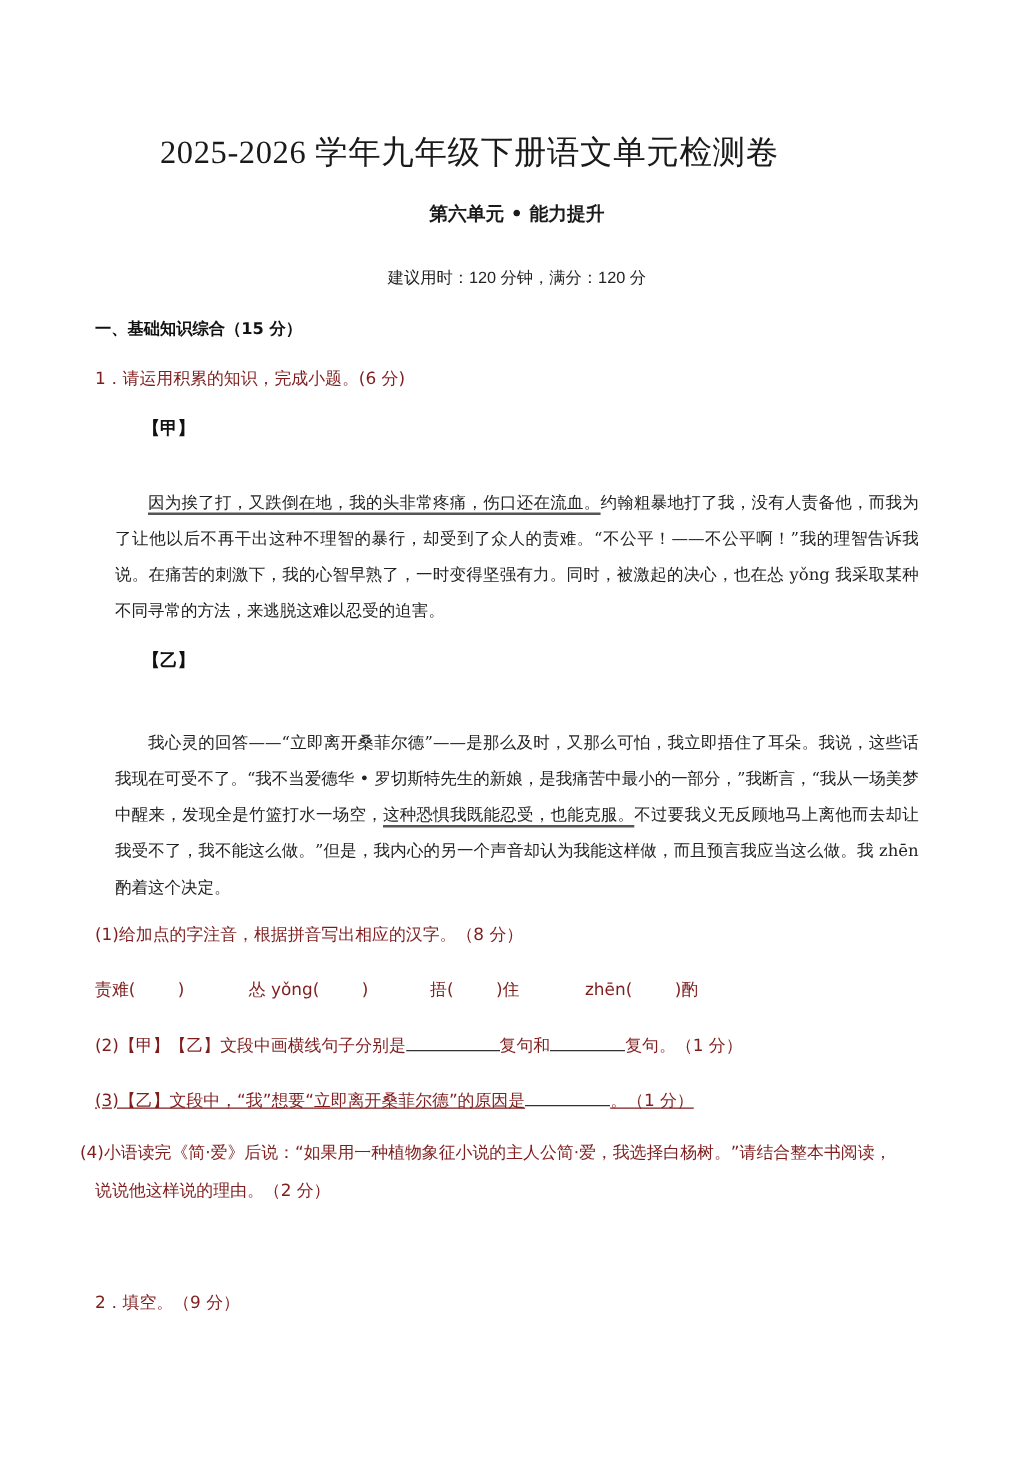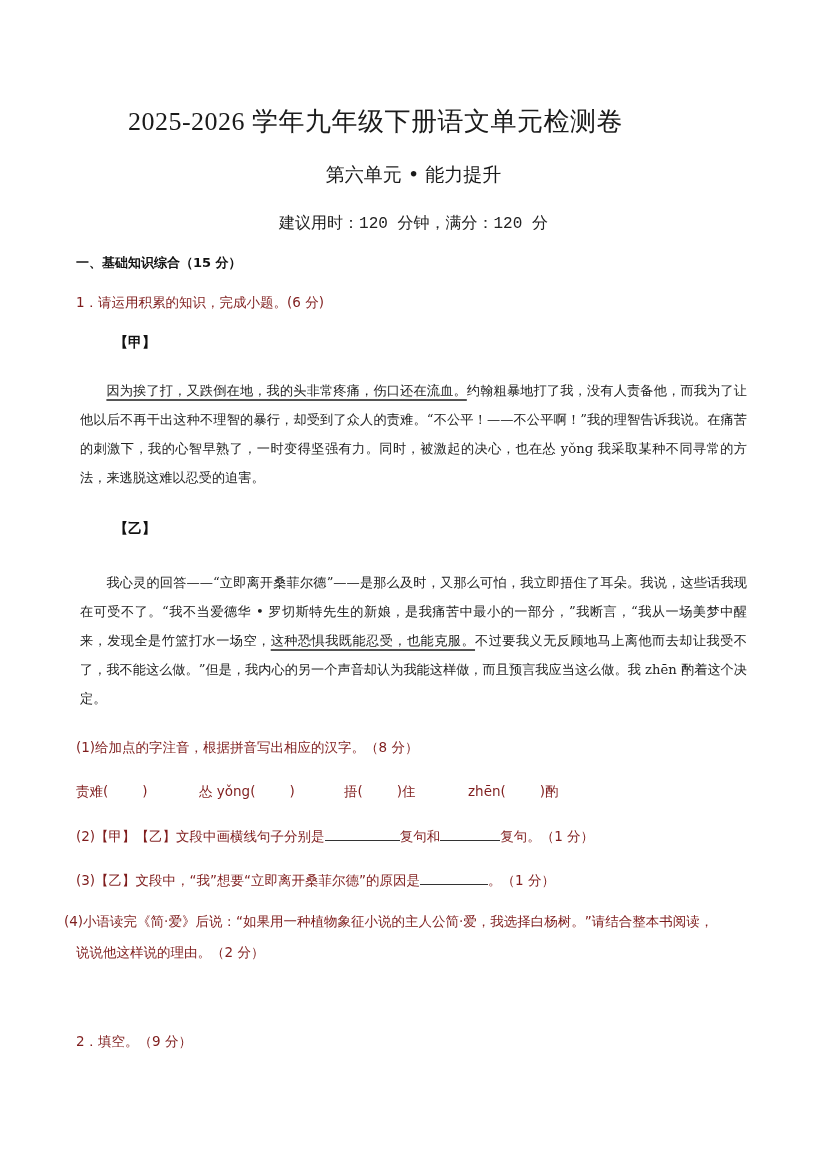--- a/index.html
+++ b/index.html
@@ -1,25 +1,25 @@
 <!DOCTYPE html>
 <html><head>
 <meta charset="utf-8">
 <style>
   html, body { margin: 0; padding: 0; background: #ffffff; }
   body { width: 827px; height: 1169px; position: relative; overflow: hidden; color: #111; }
   .abs { position: absolute; white-space: nowrap; }
   .title { left: 0; width: 751px; top: 104px; text-align: center; font-family: "Liberation Serif", "DejaVu Serif", serif; font-size: 26px; letter-spacing: 0.5px; color: #1a1a1a; }
-  .subtitle { left: 0; width: 827px; top: 162px; text-align: center; font-family: "DejaVu Serif", serif; font-weight: normal; font-size: 19px; color: #1a1a1a; }
-  .meta { left: 0; width: 827px; top: 213px; text-align: center; font-family: Liberation Mono, monospace; font-size: 16px; color: #222; }
+  .subtitle { left: 0; width: 827px; top: 162px; text-align: center; font-family: "DejaVu Serif", serif; font-weight: bold; font-size: 15px; color: #1a1a1a; }
+  .meta { left: 0; width: 827px; top: 213px; text-align: center; font-family: Liberation Sans, sans-serif; font-size: 13px; color: #222; }
   .section { left: 76px; top: 254px; font-family: "DejaVu Sans", sans-serif; font-weight: bold; font-size: 13px; }
   .q { font-family: "DejaVu Sans", sans-serif; font-size: 13.5px; color: #7f1d1d; }
   .label { font-family: "DejaVu Sans", sans-serif; font-weight: bold; font-size: 14px; }
   .passage { left: 76px; width: 675px; font-family: "DejaVu Serif", serif; font-size: 13.2px; line-height: 29px; white-space: normal; color: #222; text-align: justify; }
-  .passage p { margin: 4px; text-indent: 2em; }
+  .passage p { margin: 16px; text-indent: 2em; }
   .ul { text-decoration: underline; text-decoration-color: #555; text-underline-offset: 4px; text-decoration-thickness: 1.5px; }
   .blank { display: inline-block; border-bottom: 1px solid #333; height: 14px; vertical-align: baseline; }
   .pin-row span { display: inline-block; }
   .paren-gap { display: inline-block; width: 34px; }
 </style>
 </head>
 <body>
 
 <div class="abs title">2025-2026 学年九年级下册语文单元检测卷</div>
 <div class="abs subtitle">第六单元 • 能力提升</div>
@@ -47,20 +47,20 @@
   <span style="position:absolute; left:0;"><span>责难(</span><span class="paren-gap"></span><span>)</span></span>
   <span style="position:absolute; left:123px;"><span>怂 yǒng(</span><span class="paren-gap"></span><span>)</span></span>
   <span style="position:absolute; left:268px;"><span>捂(</span><span class="paren-gap"></span><span>)住</span></span>
   <span style="position:absolute; left:392px;"><span>zhēn(</span><span class="paren-gap"></span><span>)酌</span></span>
 </div>
 
 <div class="abs q" style="left:76px; top:826px;">
   <span>(2)【甲】【乙】文段中画横线句子分别是</span><span class="blank" style="width:75px;"></span><span>复句和</span><span class="blank" style="width:60px;"></span><span>复句。（1 分）</span>
 </div>
 
-<div class="abs q" style="left:76px; top:870px;">
+<div class="abs q" style="left:76px; top:870px;text-decoration:underline;">
   <span>(3)【乙】文段中，“我”想要“立即离开桑菲尔德”的原因是</span><span class="blank" style="width:68px;"></span><span>。（1 分）</span>
 </div>
 
 <div class="abs q" style="left:64px; top:913px;">(4)小语读完《简·爱》后说：“如果用一种植物象征小说的主人公简·爱，我选择白杨树。”请结合整本书阅读，</div>
 <div class="abs q" style="left:76px; top:944px;text-align:right;">说说他这样说的理由。（2 分）</div>
 
 <div class="abs q" style="left:76px; top:1033px;text-align:right;">2．填空。（9 分）</div>
 
 </body></html>

